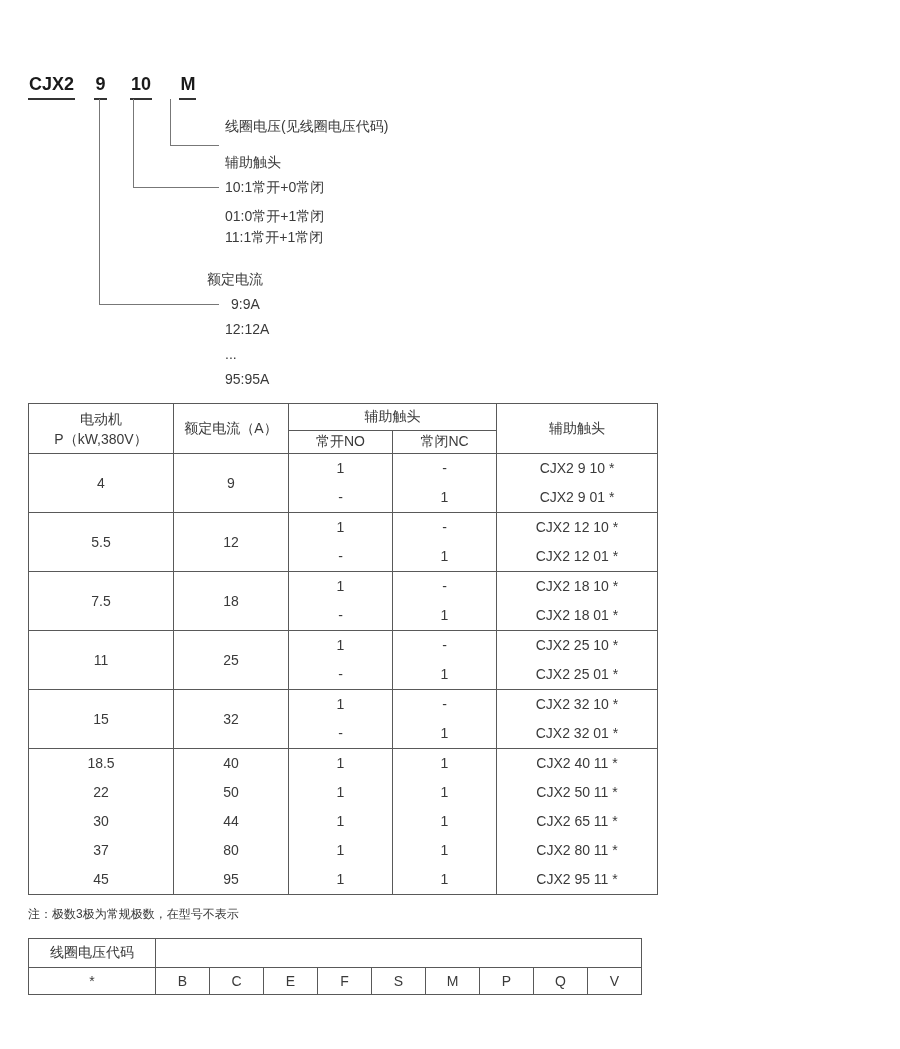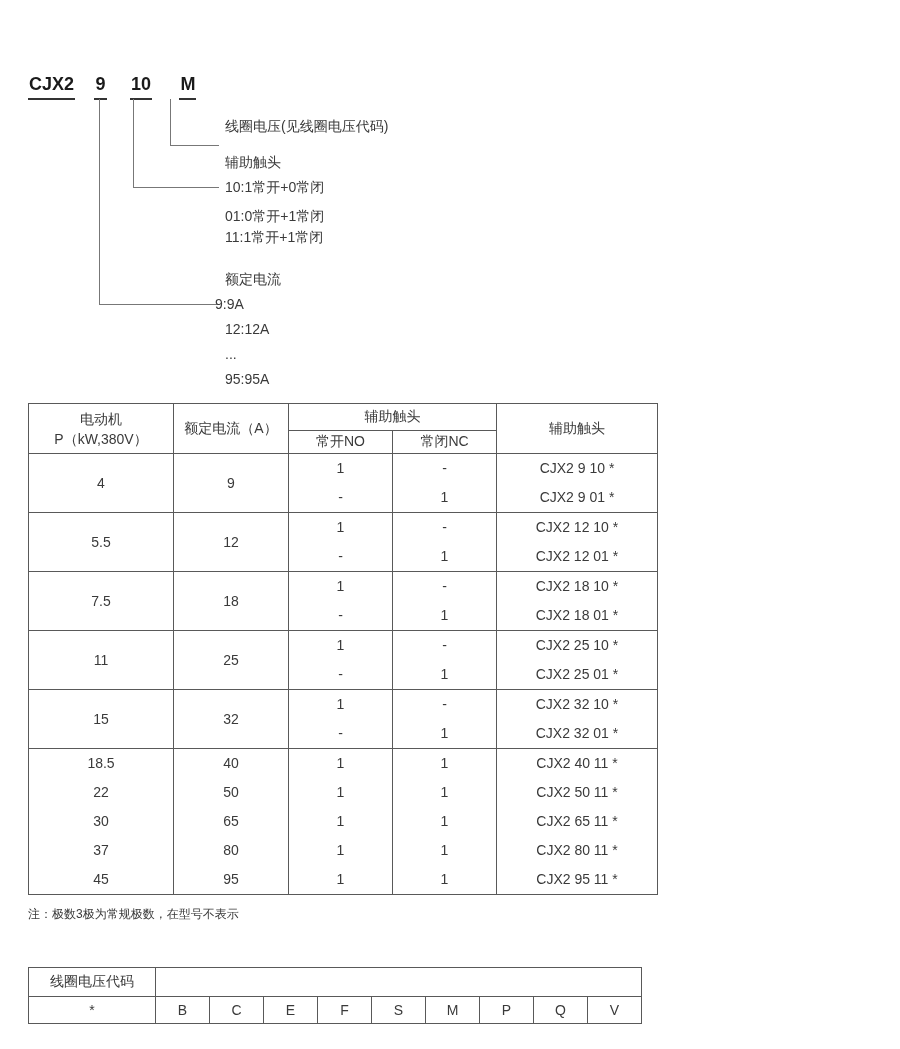--- a/index.html
+++ b/index.html
@@ -54,22 +54,22 @@
   <div class="dline" style="left:133px; top:59px;  width:1px;  height:88px"></div>
   <div class="dline" style="left:133px; top:147px; width:86px; height:1px"></div>
   <div class="dline" style="left:99px;  top:59px;  width:1px;  height:205px"></div>
   <div class="dline" style="left:99px;  top:264px; width:120px; height:1px"></div>
 
   <div class="dlabel" style="left:225px; top:78px">线圈电压(见线圈电压代码)</div>
   <div class="dlabel" style="left:225px; top:114px">辅助触头</div>
   <div class="dlabel" style="left:225px; top:139px">10:1常开+0常闭</div>
   <div class="dlabel" style="left:225px; top:168px">01:0常开+1常闭</div>
   <div class="dlabel" style="left:225px; top:189px">11:1常开+1常闭</div>
-  <div class="dlabel" style="left:225px; top:231px">额定电流</div>
-  <div class="dlabel" style="left:215px; top:256px">9:9A</div>
+  <div class="dlabel" style="left:207px; top:231px">额定电流</div>
+  <div class="dlabel" style="left:231px; top:256px">9:9A</div>
   <div class="dlabel" style="left:225px; top:281px">12:12A</div>
   <div class="dlabel" style="left:225px; top:306px">...</div>
   <div class="dlabel" style="left:225px; top:331px">95:95A</div>
 
   <table class="grid" style="left:28px; top:363px; width:629px">
     <colgroup>
       <col style="width:145px">
         <col style="width:115px">
         <col style="width:104px">
         <col style="width:104px">
@@ -181,21 +181,21 @@
         <td>
           <div class="ln">18.5</div>
           <div class="ln">22</div>
           <div class="ln">30</div>
           <div class="ln">37</div>
           <div class="ln">45</div>
         </td>
         <td>
           <div class="ln">40</div>
           <div class="ln">50</div>
-          <div class="ln">65</div>
+          <div class="ln">44</div>
           <div class="ln">80</div>
           <div class="ln">95</div>
         </td>
         <td class="nbr">
           <div class="ln">1</div>
           <div class="ln">1</div>
           <div class="ln">1</div>
           <div class="ln">1</div>
           <div class="ln">1</div>
         </td>
@@ -213,21 +213,21 @@
           <div class="ln">CJX2 80 11 *</div>
           <div class="ln">CJX2 95 11 *</div>
         </td>
       </tr>
 
     </tbody>
   </table>
 
   <div class="note" style="left:28px; top:866px">注：极数3极为常规极数，在型号不表示</div>
 
-  <table class="grid" style="left:28px; top:927px; width:613px">
+  <table class="grid" style="left:28px; top:898px; width:613px">
     <colgroup>
       <col style="width:127px">
       <col style="width:54px">
         <col style="width:54px">
         <col style="width:54px">
         <col style="width:54px">
       <col style="width:54px">
         <col style="width:54px">
         <col style="width:54px">
         <col style="width:54px">

